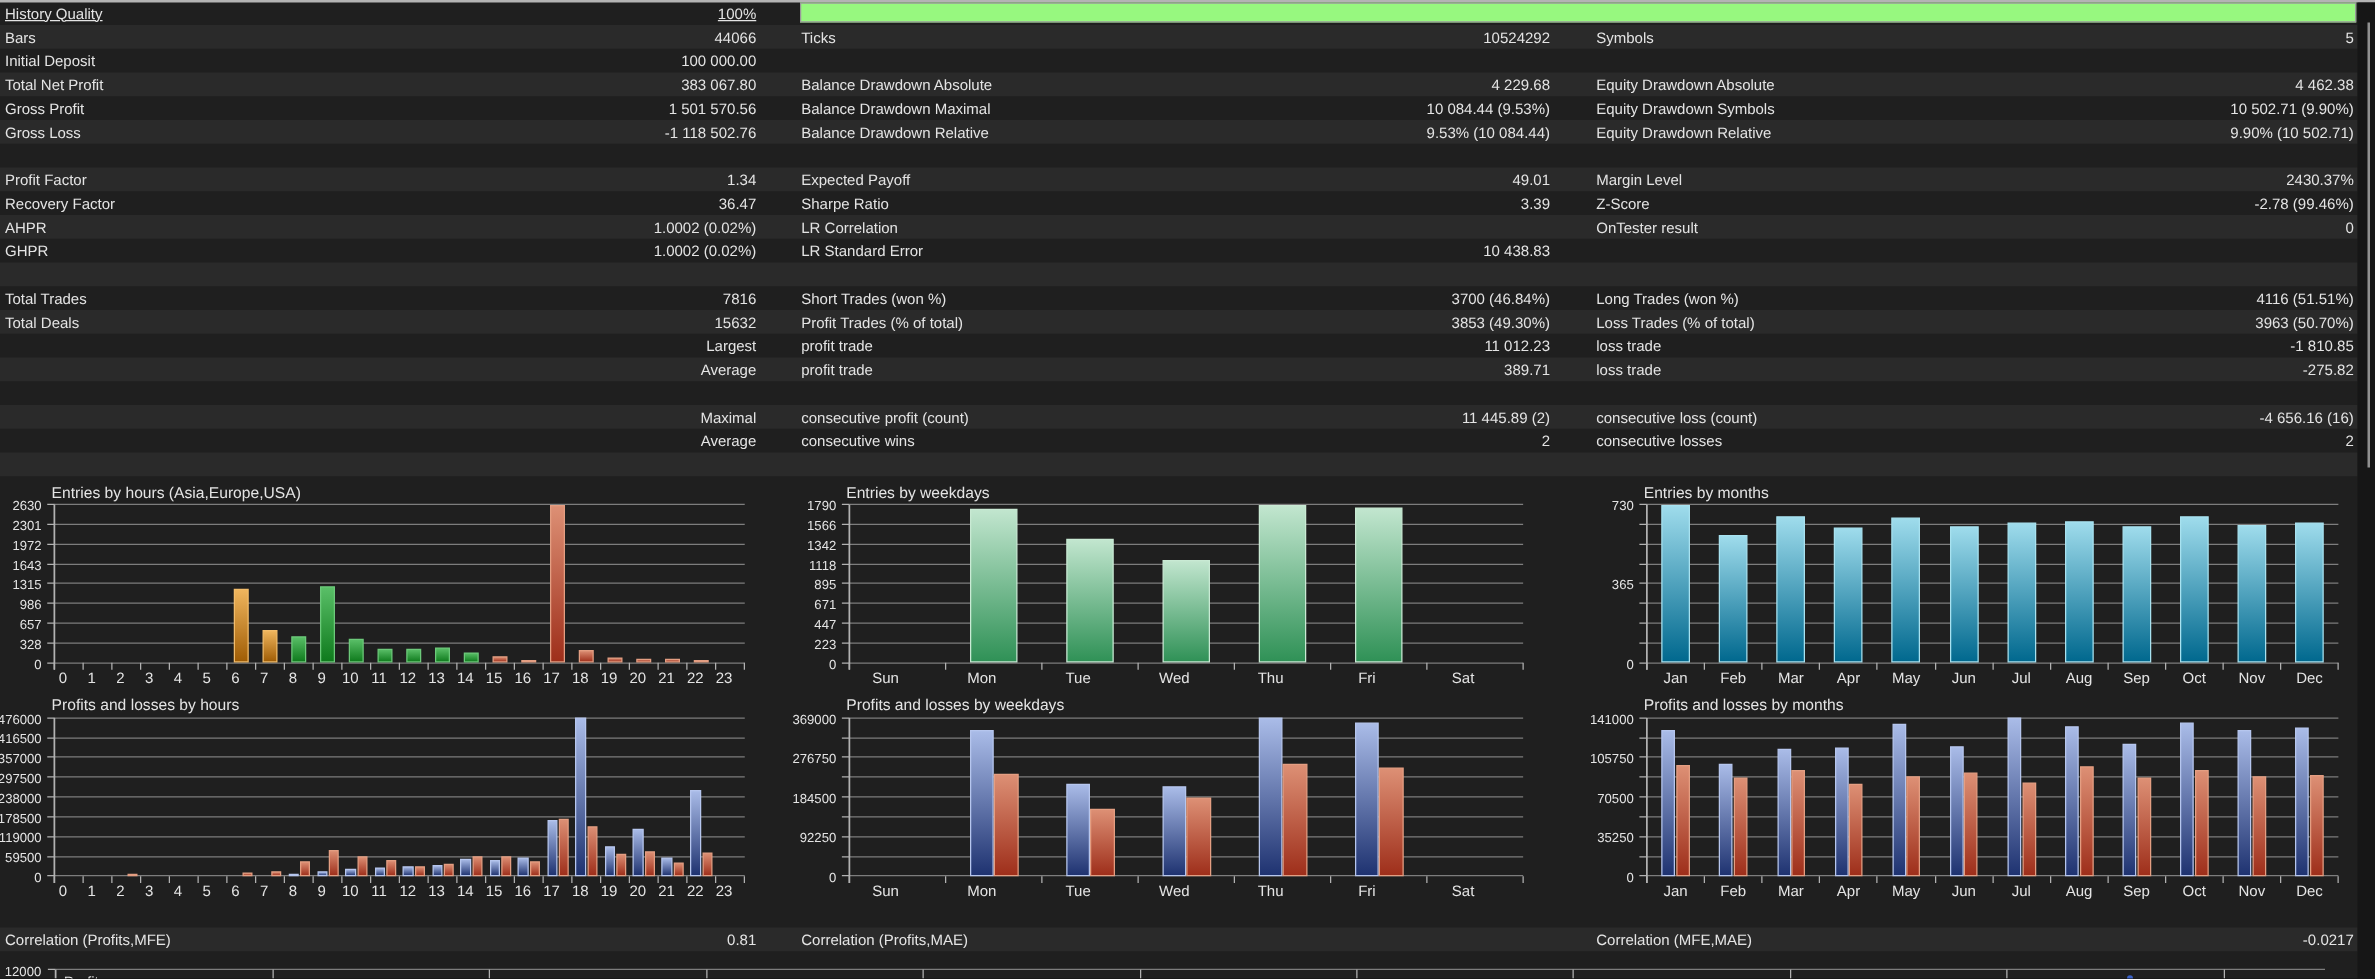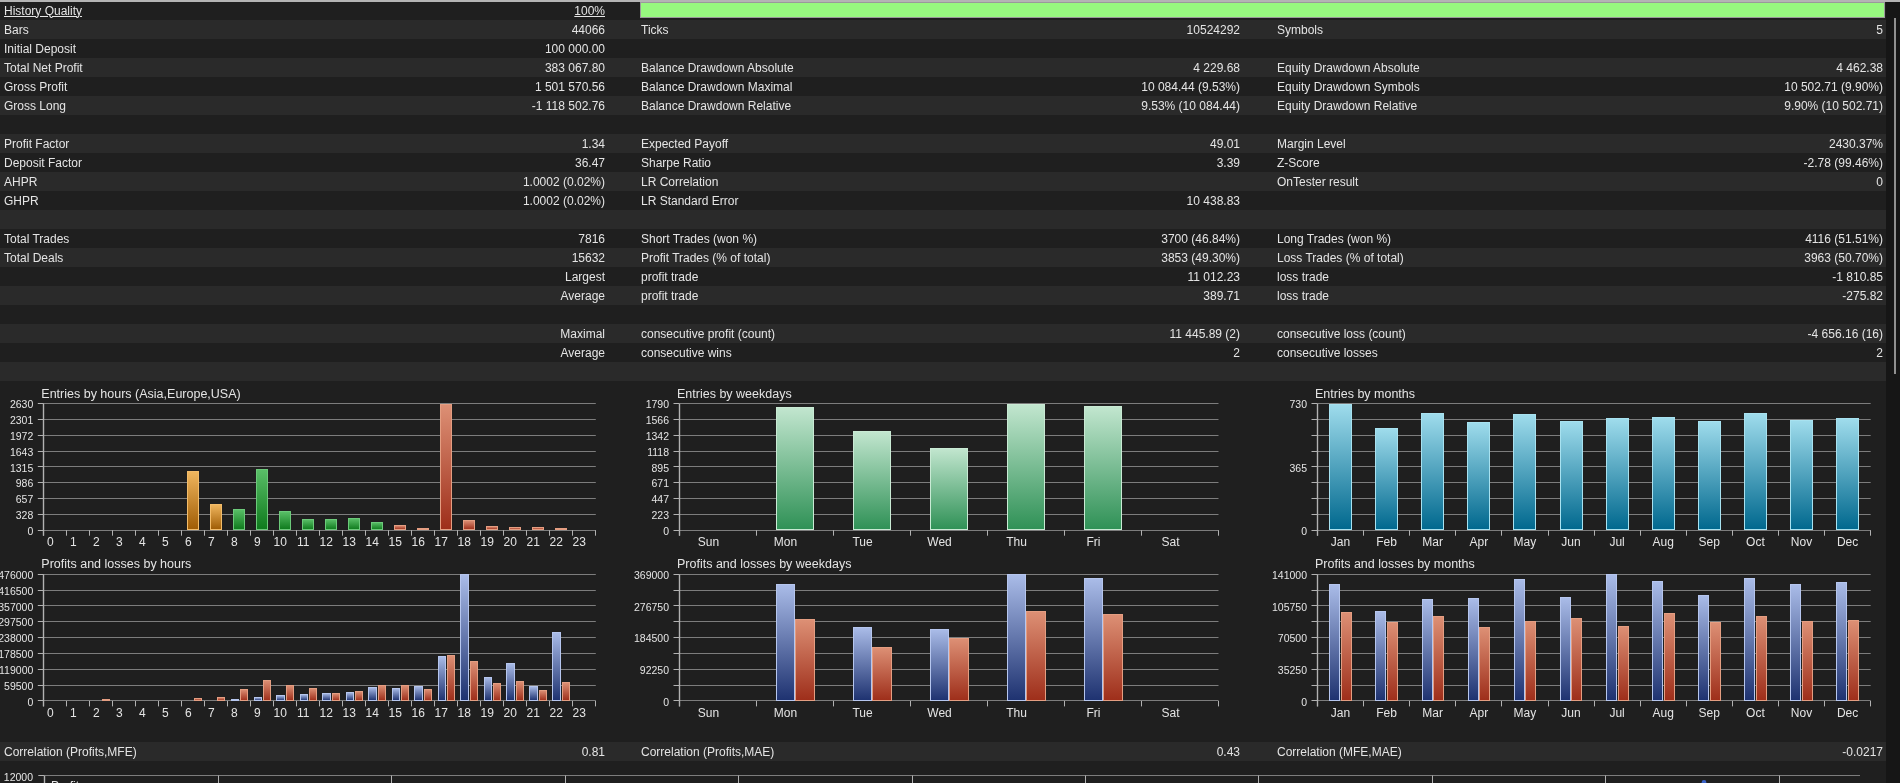--- a/index.html
+++ b/index.html
@@ -38,38 +38,38 @@
     </div>
 <div class="r" style="top:76.56px;height:19.02px;line-height:19.02px">
       <div class="cell lab" style="left:4px">Gross Profit</div>
       <div class="cell val" style="left:185px;width:420px">1 501 570.56</div>
       <div class="cell lab" style="left:641px">Balance Drawdown Maximal</div>
       <div class="cell val" style="left:820px;width:420px">10 084.44 (9.53%)</div>
       <div class="cell lab" style="left:1277px">Equity Drawdown Symbols</div>
       <div class="cell val" style="left:1463px;width:420px">10 502.71 (9.90%)</div>
     </div>
 <div class="r lt" style="top:95.58px;height:19.02px;line-height:19.02px">
-      <div class="cell lab" style="left:4px">Gross Long</div>
+      <div class="cell lab" style="left:4px">Gross Loss</div>
       <div class="cell val" style="left:185px;width:420px">-1 118 502.76</div>
       <div class="cell lab" style="left:641px">Balance Drawdown Relative</div>
       <div class="cell val" style="left:820px;width:420px">9.53% (10 084.44)</div>
       <div class="cell lab" style="left:1277px">Equity Drawdown Relative</div>
       <div class="cell val" style="left:1463px;width:420px">9.90% (10 502.71)</div>
     </div>
 <div class="r" style="top:114.60px;height:19.02px;line-height:19.02px"></div>
 <div class="r lt" style="top:133.62px;height:19.02px;line-height:19.02px">
       <div class="cell lab" style="left:4px">Profit Factor</div>
       <div class="cell val" style="left:185px;width:420px">1.34</div>
       <div class="cell lab" style="left:641px">Expected Payoff</div>
       <div class="cell val" style="left:820px;width:420px">49.01</div>
       <div class="cell lab" style="left:1277px">Margin Level</div>
       <div class="cell val" style="left:1463px;width:420px">2430.37%</div>
     </div>
 <div class="r" style="top:152.64px;height:19.02px;line-height:19.02px">
-      <div class="cell lab" style="left:4px">Deposit Factor</div>
+      <div class="cell lab" style="left:4px">Recovery Factor</div>
       <div class="cell val" style="left:185px;width:420px">36.47</div>
       <div class="cell lab" style="left:641px">Sharpe Ratio</div>
       <div class="cell val" style="left:820px;width:420px">3.39</div>
       <div class="cell lab" style="left:1277px">Z-Score</div>
       <div class="cell val" style="left:1463px;width:420px">-2.78 (99.46%)</div>
     </div>
 <div class="r lt" style="top:171.66px;height:19.02px;line-height:19.02px">
       <div class="cell lab" style="left:4px">AHPR</div>
       <div class="cell val" style="left:185px;width:420px">1.0002 (0.02%)</div>
       <div class="cell lab" style="left:641px">LR Correlation</div>
@@ -126,21 +126,20 @@
       <div class="cell val" style="left:820px;width:420px">2</div>
       <div class="cell lab" style="left:1277px">consecutive losses</div>
       <div class="cell val" style="left:1463px;width:420px">2</div>
     </div>
 <div class="r lt" style="top:361.86px;height:19.02px;line-height:19.02px"></div>
 <div style="position:absolute;left:639.5px;top:2.2px;width:1245px;height:15.9px;border:1px solid #9a9a9a;background:#97f87f;box-sizing:border-box"></div>
 <div class="r lt" style="top:741.8px;height:19.0px;line-height:19.0px">
       <div class="cell lab" style="left:4px">Correlation (Profits,MFE)</div>
       <div class="cell val" style="left:185px;width:420px">0.81</div>
       <div class="cell lab" style="left:641px">Correlation (Profits,MAE)</div>
-      <div class="cell val" style="left:820px;width:420px">0.43</div>
       <div class="cell lab" style="left:1277px">Correlation (MFE,MAE)</div>
       <div class="cell val" style="left:1463px;width:420px">-0.0217</div>
     </div>
 <div style="position:absolute;left:1886px;top:1.5px;width:14px;height:781.5px;background:#161616"></div>
 <div style="position:absolute;left:1894px;top:17.5px;width:2px;height:356px;background:#909090"></div>
 <svg style="position:absolute;left:0;top:0" width="1900" height="783">
       <defs>
 <linearGradient id="gor" x1="0" y1="0" x2="0" y2="1">
           <stop offset="0" stop-color="#f0b65e"></stop>
           <stop offset="1" stop-color="#9f5c04"></stop>

